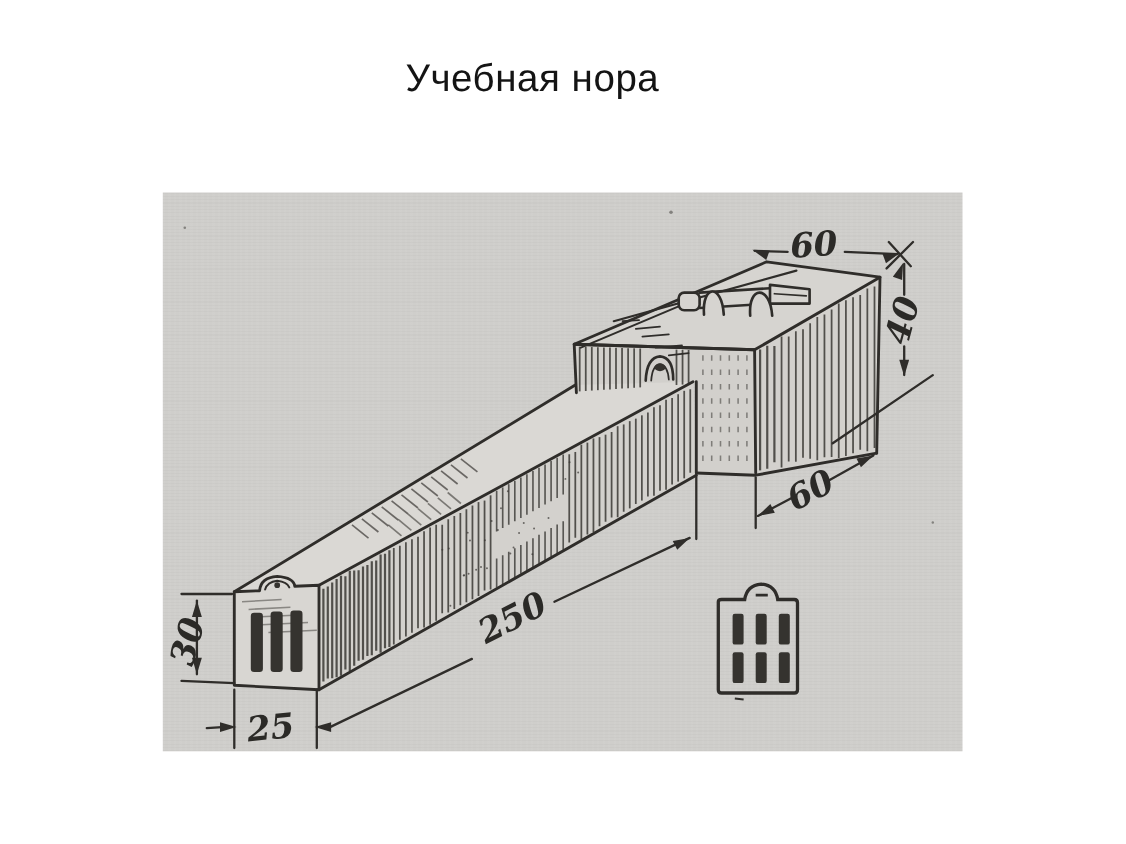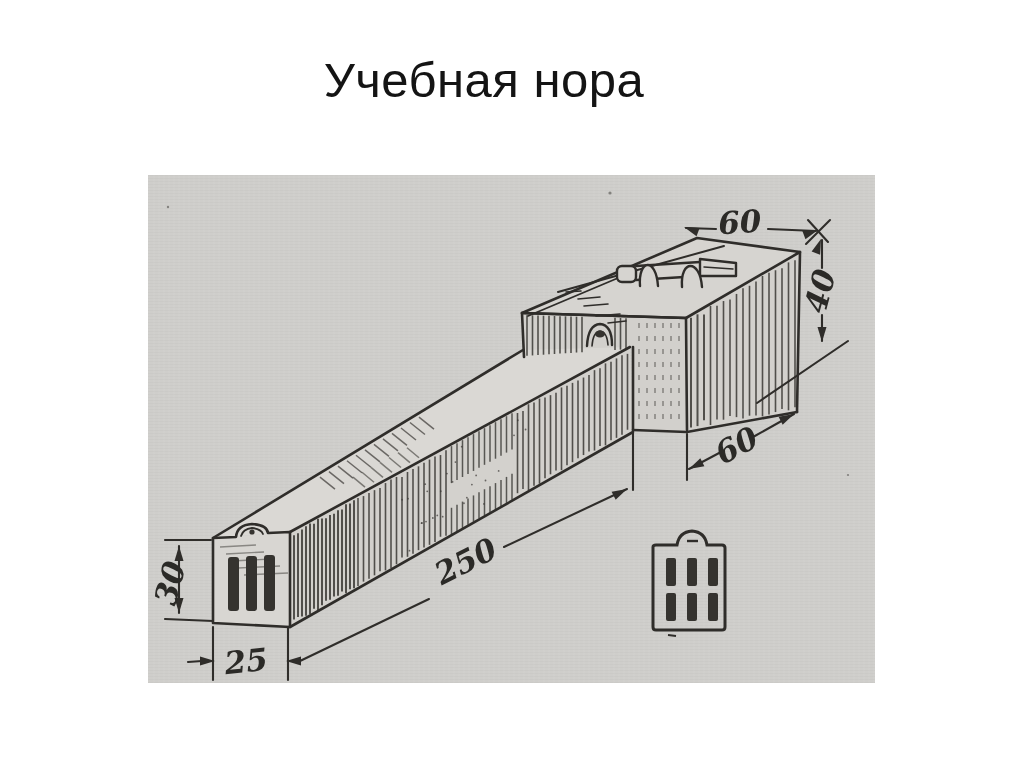--- a/index.html
+++ b/index.html
@@ -5,21 +5,21 @@
   html,body{margin:0;padding:0;}
   body{
     width:1024px;height:767px;
     background:#ffffff;
     font-family:"Liberation Sans", sans-serif;
     position:relative;overflow:hidden;
   }
   .slide-title{
     position:absolute;left:0;top:52px;width:968px;
     text-align:center;
-    font-size:49px;color:#141414;letter-spacing:0.5px;
+    font-size:35px;color:#141414;letter-spacing:0.5px;
     font-family:"Liberation Sans", sans-serif;
   }
   .scan{
     position:absolute;left:148px;top:175px;width:727px;height:508px;
     background:#cfcecb;
     background-image:
       repeating-linear-gradient(0deg, rgba(0,0,0,.018) 0 1px, rgba(0,0,0,0) 1px 3px),
       repeating-linear-gradient(90deg, rgba(255,255,255,.03) 0 2px, rgba(0,0,0,0) 2px 5px);
   }
   svg text.dim{

